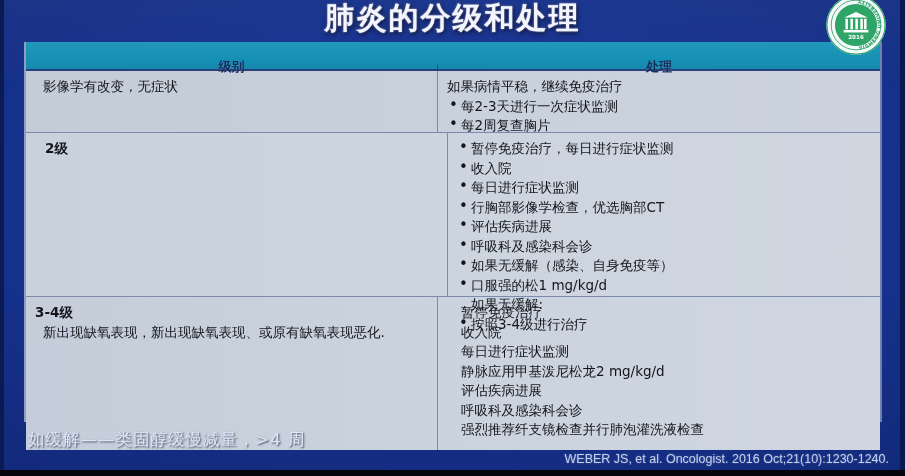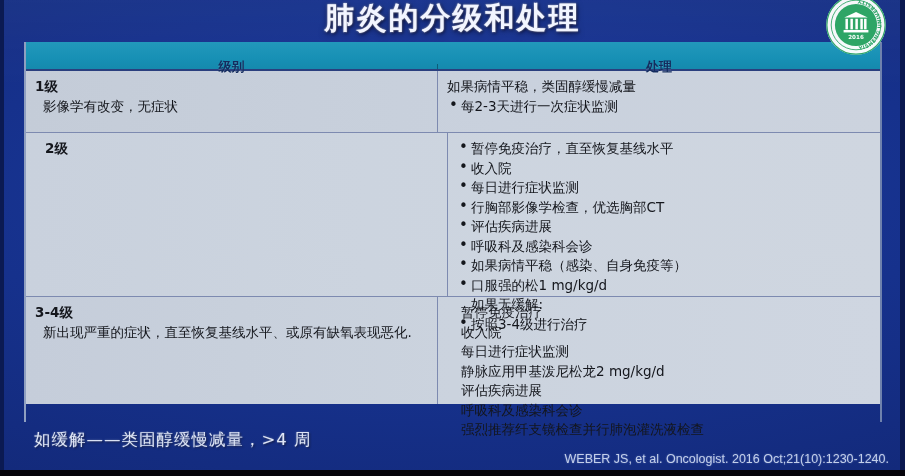--- a/index.html
+++ b/index.html
@@ -144,21 +144,21 @@
   }
   .cell.col-b { flex: 1; }
 
   
   .row-1 { background: linear-gradient(to right, #c4ccd8 0%, #c9d1dd 55%, #ccd3de 100%); }
   .row-2 { background: linear-gradient(to right, #c9d1dd 0%, #ccd4df 40%, #cfd6e0 100%); padding-left: 10px; }
   .row-3 { background: linear-gradient(to right, #c5cdda 0%, #cbd3de 50%, #cfd6e1 100%); }
 
   .row-1 { height: 63px; }
   .row-2 { height: 164px; }
-  .row-3 { height: 108px; }
+  .row-3 { height: 154px; }
 
   .grade { font-weight: 700; }
   .grade-desc { font-weight: 400; margin-left: 8px; }
 
   ul.bullets { list-style: none; }
   ul.bullets li {
     position: relative;
     padding-left: 14px;
   }
   ul.bullets li::before {
@@ -168,21 +168,21 @@
     top: -1px;
     font-size: 15px;
     line-height: 19.5px;
   }
   .plainline { padding-left: 0; }
   .plainline::before { content: none !important; }
 
   
   #footer-note {
     position: absolute;
-    left: 34px;
+    left: 28px;
     bottom: 25px;
     font-size: 16.5px;
     font-weight: 400;
     color: #dfe6f6;
     letter-spacing: 1px;
     text-shadow: 0 0 2px rgba(210,225,255,.5), 1px 1px 2px rgba(0,0,25,.8);
     z-index: 5;
     filter: blur(.3px);
   }
 
@@ -239,55 +239,55 @@
 
     <div class="thead">
       <div class="th col-a">级别</div>
       <div class="th col-b">处理</div>
     </div>
 
     <div class="tbody">
 
       <div class="trow row-1">
         <div class="cell col-a">
-          <div class="grade">1级</div>
           <div class="grade-desc">影像学有改变，无症状</div>
         </div>
         <div class="cell col-b">
-          <div class="lead">如果病情平稳，类固醇缓慢减量</div>
+          <div class="lead">如果病情平稳，继续免疫治疗</div>
           <ul class="bullets">
             <li>每2-3天进行一次症状监测</li>
+            <li>每2周复查胸片</li>
           </ul>
         </div>
       </div>
 
       <div class="trow row-2">
         <div class="cell col-a">
           <div class="grade">2级</div>
         </div>
         <div class="cell col-b">
           <ul class="bullets">
-            <li>暂停免疫治疗，直至恢复基线水平</li>
+            <li>暂停免疫治疗，每日进行症状监测</li>
             <li>收入院</li>
             <li>每日进行症状监测</li>
             <li>行胸部影像学检查，优选胸部CT</li>
             <li>评估疾病进展</li>
             <li>呼吸科及感染科会诊</li>
-            <li>如果病情平稳（感染、自身免疫等）</li>
+            <li>如果无缓解（感染、自身免疫等）</li>
             <li>口服强的松1 mg/kg/d</li>
             <li class="plainline">如果无缓解:</li>
             <li>按照3-4级进行治疗</li>
           </ul>
         </div>
       </div>
 
       <div class="trow row-3">
         <div class="cell col-a">
           <div class="grade">3-4级</div>
-          <div class="grade-desc">新出现严重的症状，直至恢复基线水平、或原有缺氧表现恶化.</div>
+          <div class="grade-desc">新出现缺氧表现，新出现缺氧表现、或原有缺氧表现恶化.</div>
         </div>
         <div class="cell col-b">
           <ul class="bullets">
             <li class="plainline">暂停免疫治疗</li>
             <li class="plainline">收入院</li>
             <li class="plainline">每日进行症状监测</li>
             <li class="plainline">静脉应用甲基泼尼松龙2 mg/kg/d</li>
             <li class="plainline">评估疾病进展</li>
             <li class="plainline">呼吸科及感染科会诊</li>
             <li class="plainline">强烈推荐纤支镜检查并行肺泡灌洗液检查</li>

